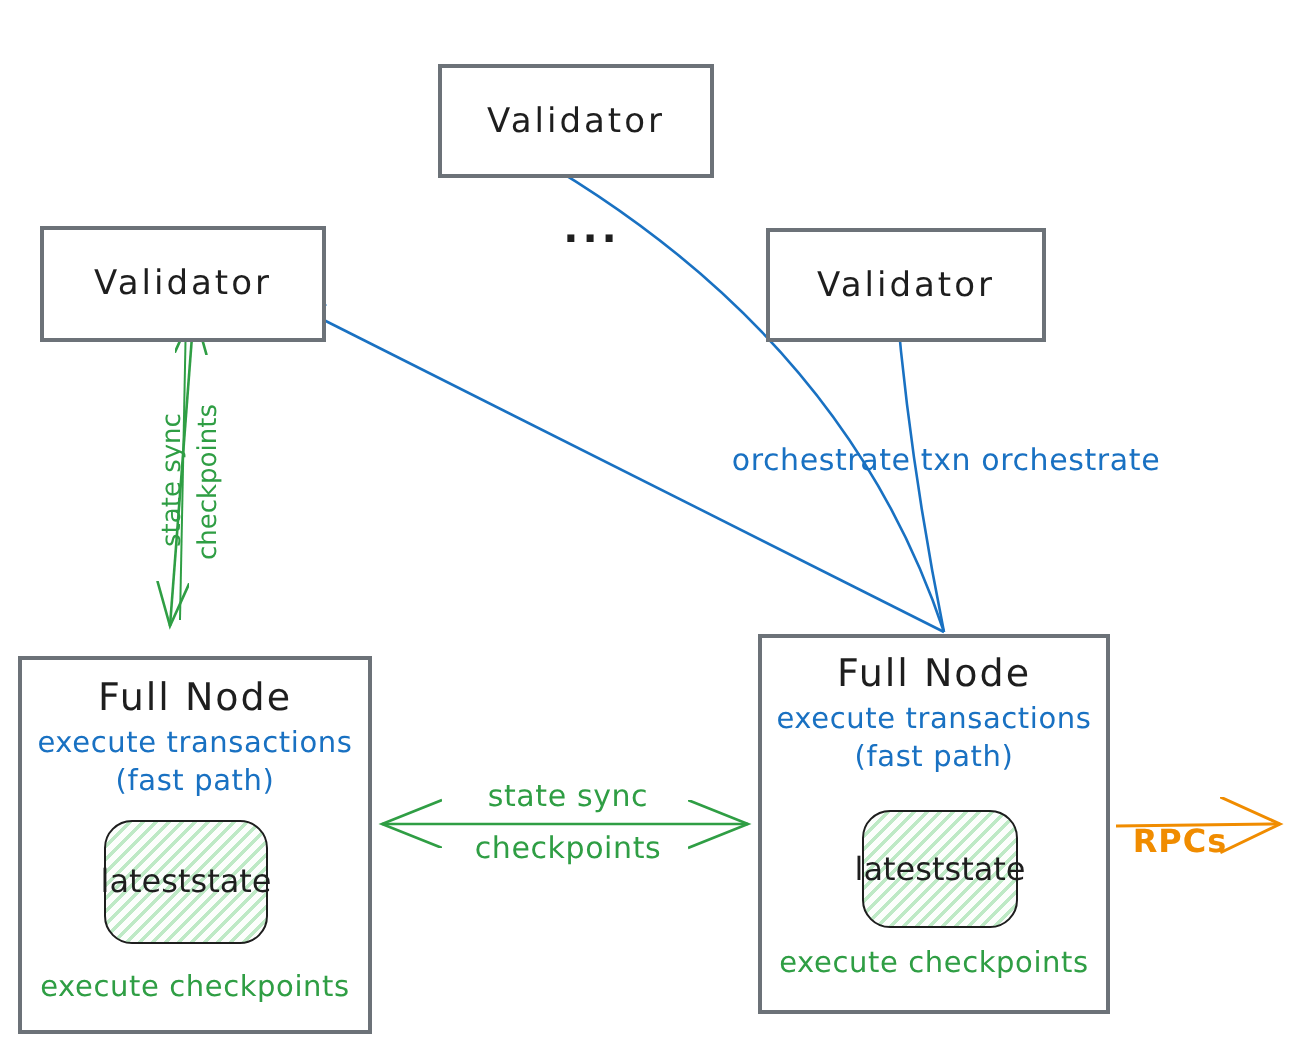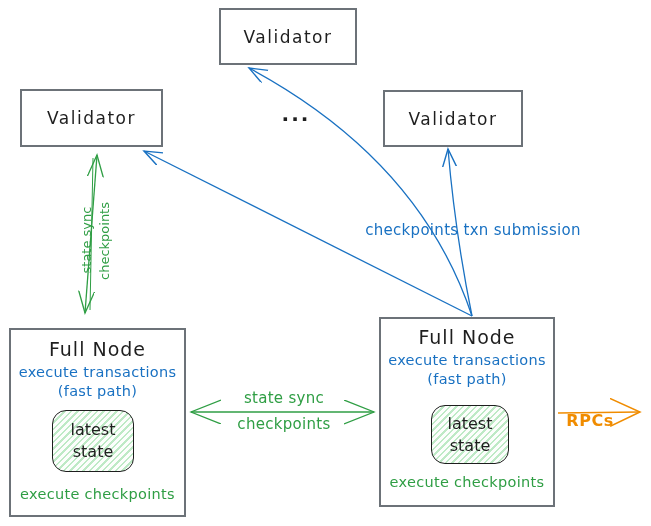--- a/index.html
+++ b/index.html
@@ -7,30 +7,30 @@
     position:relative;width:651px;height:526px;background:#ffffff;overflow:hidden;
     font-family:"DejaVu Sans",sans-serif;color:#1e1e1e;
   }
   .canvas *{box-sizing:border-box;}
   svg.wires{position:absolute;left:0;top:0;width:651px;height:526px;pointer-events:none;}
 
   .box{
     position:absolute;background:#ffffff;border:2px solid #6c7278;
     display:flex;align-items:center;justify-content:center;
   }
-  .validator{font-size:17px;letter-spacing:1.5px;color:#1e1e1e;}
+  .validator{font-size:17px;letter-spacing:1.5px;color:#1e1e1e;margin-top:24px;}
   .fullnode{flex-direction:column;justify-content:flex-start;text-align:center;}
   .fn-title{font-size:19px;letter-spacing:1px;color:#1e1e1e;position:absolute;left:0;right:0;}
   .fn-exec1,.fn-exec2{position:absolute;left:0;right:0;font-size:14.5px;color:#1971c2;letter-spacing:.3px;}
   .fn-footer{position:absolute;left:0;right:0;font-size:14.5px;color:#2f9e44;letter-spacing:.3px;}
   .state-box{
     position:absolute;border:1.6px solid #1e1e1e;border-radius:14px;
     background-color:#fcfefc;
     background-image:repeating-linear-gradient(135deg,rgba(64,192,87,0) 0 3px,rgba(64,192,87,.33) 3px 4.6px);
-    display:flex;flex-direction:column;align-items:center;justify-content:center;
+    display:flex;flex-direction:row;align-items:center;justify-content:center;
     font-size:16px;line-height:1.35;color:#1e1e1e;
   }
   .lbl{position:absolute;text-align:center;}
   .lbl-blue{color:#1971c2;font-size:15px;letter-spacing:.3px;}
   .lbl-green{color:#2f9e44;font-size:15px;letter-spacing:.3px;}
   .lbl-orange{color:#f08c00;font-size:16px;font-weight:bold;letter-spacing:.5px;margin-top:28px;}
   .lbl-rot{transform:rotate(-90deg);transform-origin:center;font-size:13px;white-space:nowrap;color:#2f9e44;}
   .ellipsis{font-size:20px;font-weight:bold;letter-spacing:2px;color:#1e1e1e;}
 </style>
 </head>
@@ -101,17 +101,17 @@
     </div>
     <div class="fn-footer" style="bottom:15px;">execute checkpoints</div>
   </div>
 
   <div class="lbl lbl-rot" style="left:32px;top:232px;width:110px;height:16px;">state sync</div>
   <div class="lbl lbl-rot" style="left:50px;top:233px;width:110px;height:16px;">checkpoints</div>
 
   <div class="lbl lbl-green" style="left:214px;top:389px;width:140px;">state sync</div>
   <div class="lbl lbl-green" style="left:214px;top:415px;width:140px;">checkpoints</div>
 
-  <div class="lbl lbl-blue" style="left:352px;top:221px;width:242px;">checkpoints txn submission</div>
+  <div class="lbl lbl-blue" style="left:352px;top:221px;width:242px;">orchestrate txn orchestrate</div>
 
   <div class="lbl lbl-orange" style="left:560px;top:383px;width:60px;">RPCs</div>
 
 </div>
 
 </body></html>

